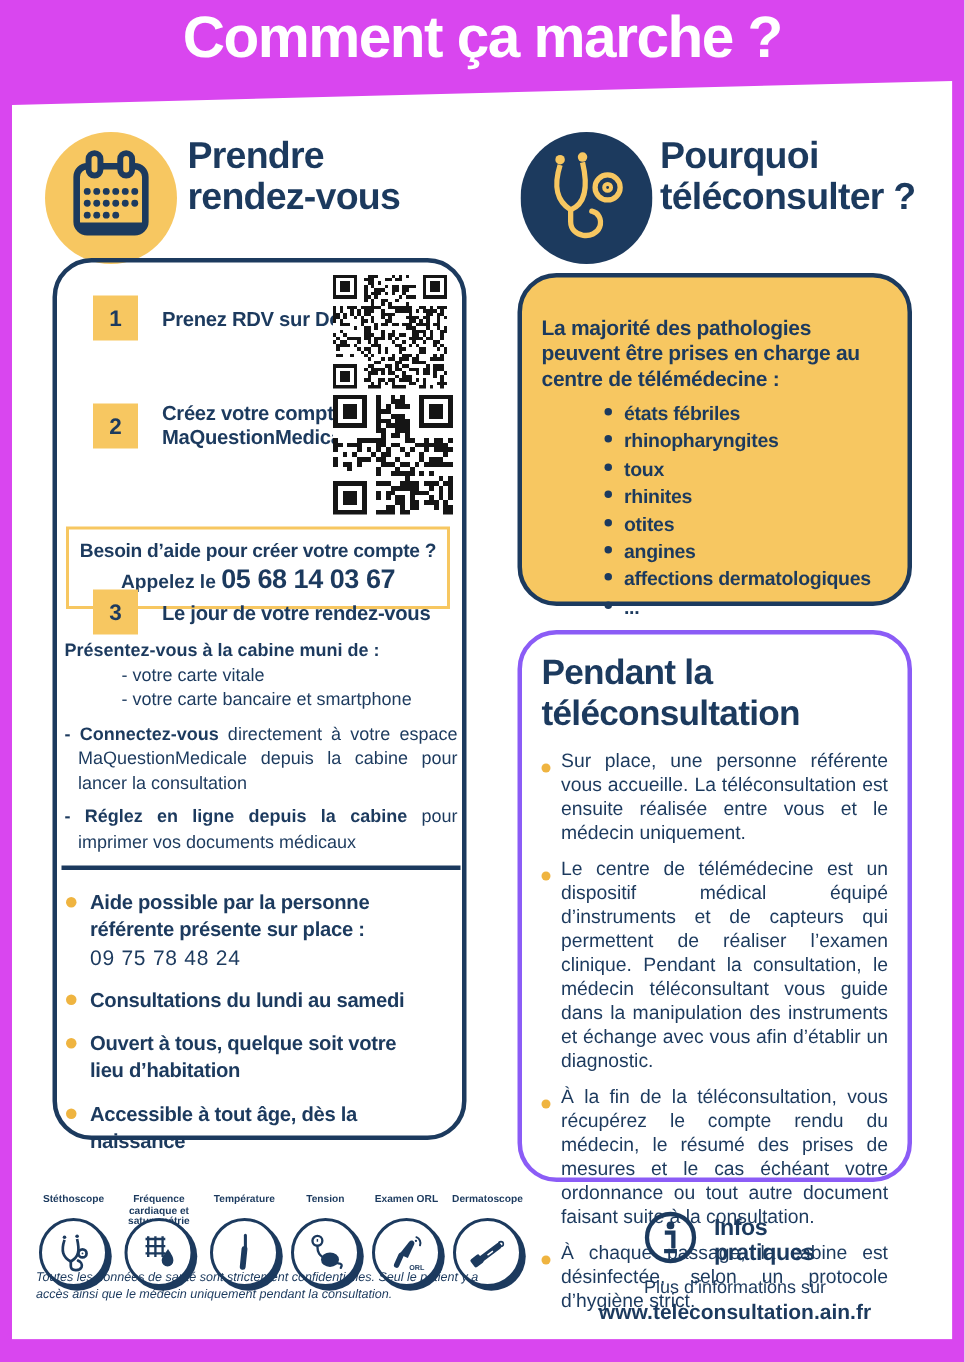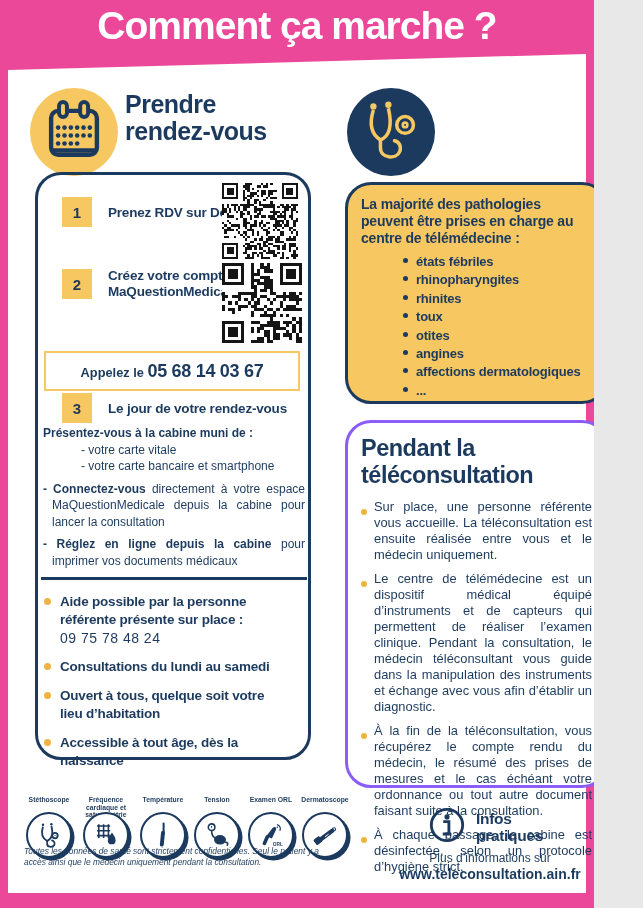--- a/index.html
+++ b/index.html
@@ -1,16 +1,16 @@
 <!DOCTYPE html>
 <html><head>
 <meta charset="utf-8">
 <style>
   html,body{margin:0;padding:0;background:#e8e8e8;}
-  .page{position:relative;width:594px;height:908px;background:#ec4899;overflow:hidden;
+  .page{position:relative;width:643px;height:908px;background:#d946ef;overflow:hidden;
         font-family:"Liberation Sans",sans-serif;color:#1c3a5e;}
   .sheet{position:absolute;left:8px;right:8px;top:0;bottom:15px;background:#fff;
          clip-path:polygon(0 70px,100% 54px,100% 100%,0 100%);}
   .hdr{position:absolute;top:4px;left:0;width:100%;text-align:center;color:#fff;
        font-size:39px;font-weight:bold;letter-spacing:-1px;}
   .abs{position:absolute;}
   .b{font-weight:bold;}
   .coltitle{font-size:25px;font-weight:bold;letter-spacing:-0.5px;line-height:27px;color:#1c3a5e;}
 
   
@@ -33,21 +33,21 @@
   .lbullets{position:absolute;left:6px;top:418px;width:256px;}
   .lb{display:flex;gap:9px;margin-bottom:11px;}
   .ydot{flex:0 0 auto;width:7px;height:7px;border-radius:50%;background:#efb440;margin-top:5px;}
   .lb .txt{font-size:13.5px;font-weight:bold;letter-spacing:-0.2px;line-height:18px;}
   .lb .phone2{font-weight:normal;font-size:14px;letter-spacing:0.5px;}
 
   
   .right-icon{left:347px;top:88px;width:88px;height:88px;}
   .right-title{left:440px;top:91px;}
   .path-box{left:345px;top:182px;width:263px;height:222px;background:#f7c761;border:3px solid #1c3a5e;
-            border-radius:26px;box-sizing:border-box;padding:11px 13px 0 13px;}
+            border-radius:26px;box-sizing:border-box;padding:25px 13px 0 13px;}
   .path-intro{font-size:14px;font-weight:bold;letter-spacing:-0.2px;line-height:17px;}
   .prow{display:flex;gap:8px;margin-left:42px;line-height:18.4px;align-items:baseline;text-align:right;}
   .prow .ndot{flex:0 0 auto;width:5px;height:5px;border-radius:50%;background:#1c3a5e;position:relative;top:-3px;}
   .prow .txt{font-size:13px;font-weight:bold;letter-spacing:-0.2px;}
   .during-box{left:345px;top:420px;width:263px;height:368px;border:3px solid #8b5cf6;border-radius:26px;
               box-sizing:border-box;padding:10px 13px 0 13px;background:#fff;}
   .during-h{font-size:23.5px;font-weight:bold;letter-spacing:-0.5px;margin:2px 0 10px 0;}
   .db{position:relative;padding-left:13px;margin-bottom:8px;font-size:12.9px;line-height:16px;text-align:justify;}
   .db .ydot{position:absolute;left:0;top:5px;width:6px;height:6px;}
 
@@ -704,20 +704,21 @@
           <rect x="18" y="0" width="7" height="7"></rect>
           <rect x="19" y="1" width="5" height="5" fill="#fff"></rect>
           <rect x="20" y="2" width="3" height="3"></rect>
           <rect x="0" y="18" width="7" height="7"></rect>
           <rect x="1" y="19" width="5" height="5" fill="#fff"></rect>
           <rect x="2" y="20" width="3" height="3"></rect>
         </svg>
       </div>
 
     <div class="helpbox">
+      <div class="l1">Besoin d’aide pour créer votre compte ?</div>
       <div class="l2">
         <span>Appelez le</span>
         <span class="phone">05 68 14 03 67</span>
       </div>
     </div>
 
     <div class="stepnum" style="left:24px;top:218px;">3</div>
     <div class="steplabel" style="left:70px;top:226px;">Le jour de votre rendez-vous</div>
 
     <div class="paras">
@@ -759,40 +760,44 @@
   <div class="abs right-icon">
     <svg viewBox="0 0 100 100" width="88" height="88">
       <circle cx="50" cy="50" r="50" fill="#1c3a5e"></circle>
       <circle cx="30" cy="21" r="3.6" fill="#f7c761"></circle>
       <circle cx="47" cy="19" r="3.6" fill="#f7c761"></circle>
       <path d="M30 25 C25 41 27 52 38 59 C50 54 51 40 47 23" fill="none" stroke="#f7c761" stroke-width="4"></path>
       <path d="M38 59 L38 68 C38 80 56 82 60 72 C62 66 59 61 54 60" fill="none" stroke="#f7c761" stroke-width="4" stroke-linecap="round"></path>
       <circle cx="66" cy="42" r="9.5" fill="none" stroke="#f7c761" stroke-width="4"></circle>
       <circle cx="66" cy="42" r="2.6" fill="none" stroke="#f7c761" stroke-width="3"></circle>
     </svg>
+  </div>
+  <div class="abs right-title coltitle">
+    <div>Pourquoi</div>
+    <div>téléconsulter ?</div>
   </div>
 
   <div class="abs path-box">
     <div class="path-intro">La majorité des pathologies peuvent être prises en charge au centre de télémédecine :</div>
     <div style="margin-top:6px;">
       <div class="prow">
           <span class="ndot"></span>
           <span class="txt">états fébriles</span>
         </div>
       <div class="prow">
           <span class="ndot"></span>
           <span class="txt">rhinopharyngites</span>
         </div>
       <div class="prow">
           <span class="ndot"></span>
-          <span class="txt">rhinites</span>
+          <span class="txt">toux</span>
         </div>
       <div class="prow">
           <span class="ndot"></span>
-          <span class="txt">toux</span>
+          <span class="txt">rhinites</span>
         </div>
       <div class="prow">
           <span class="ndot"></span>
           <span class="txt">otites</span>
         </div>
       <div class="prow">
           <span class="ndot"></span>
           <span class="txt">angines</span>
         </div>
       <div class="prow">

